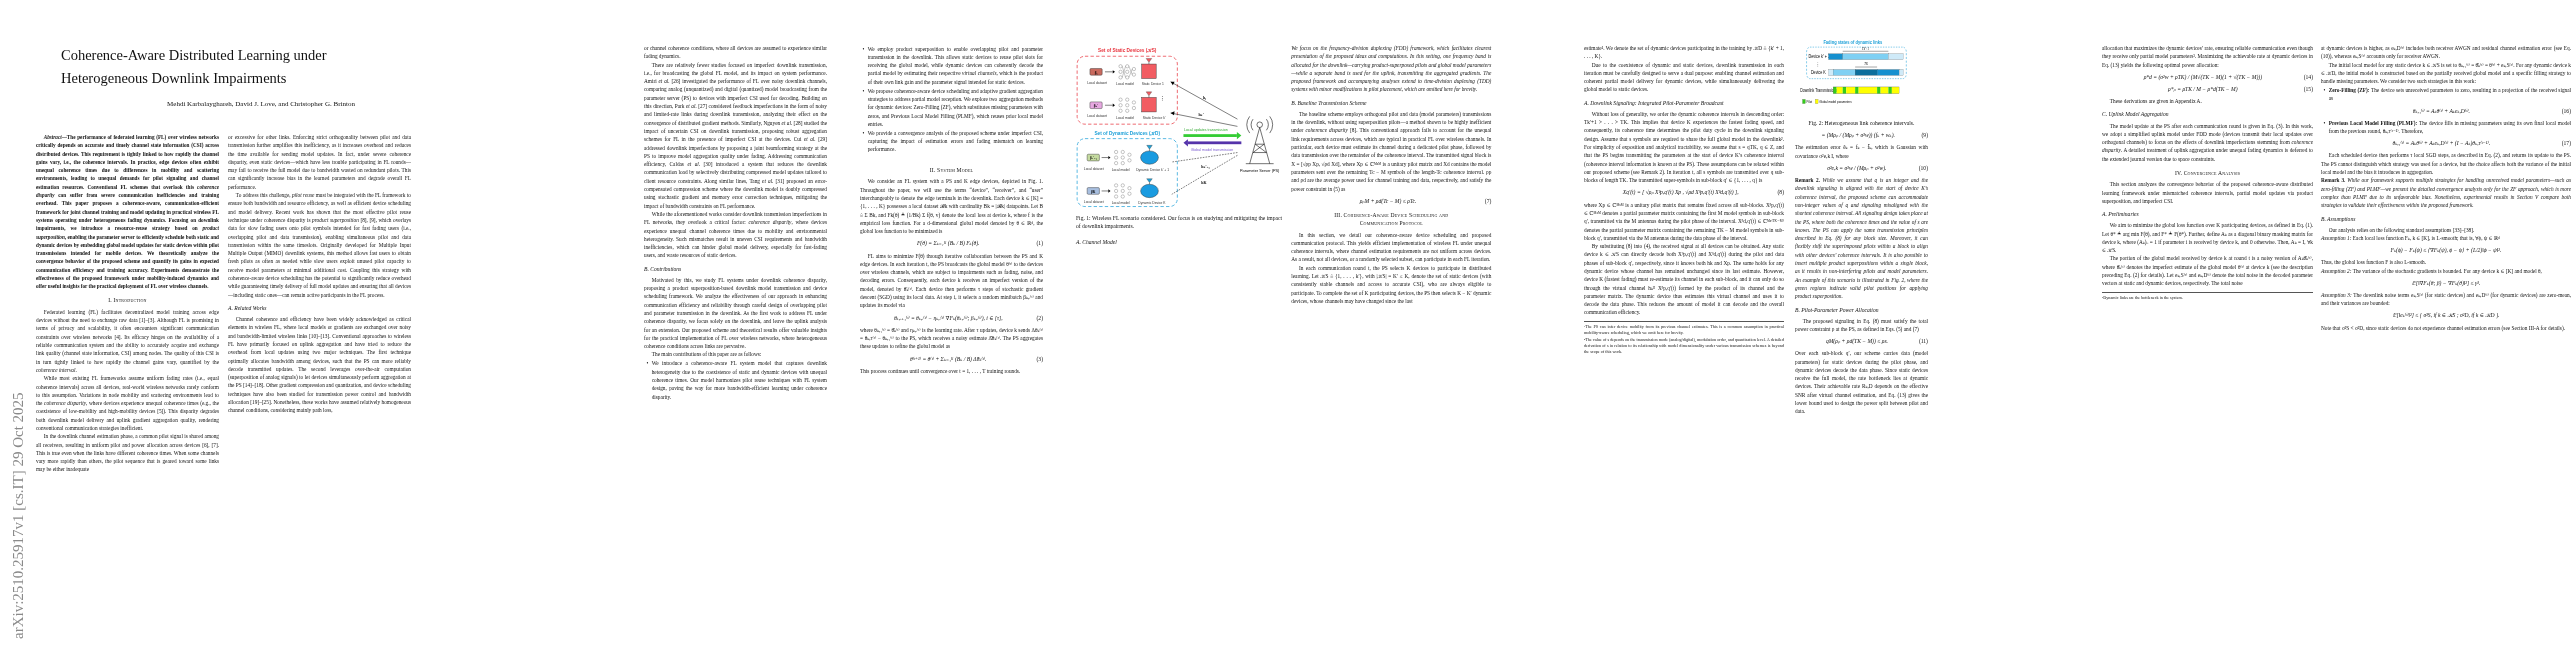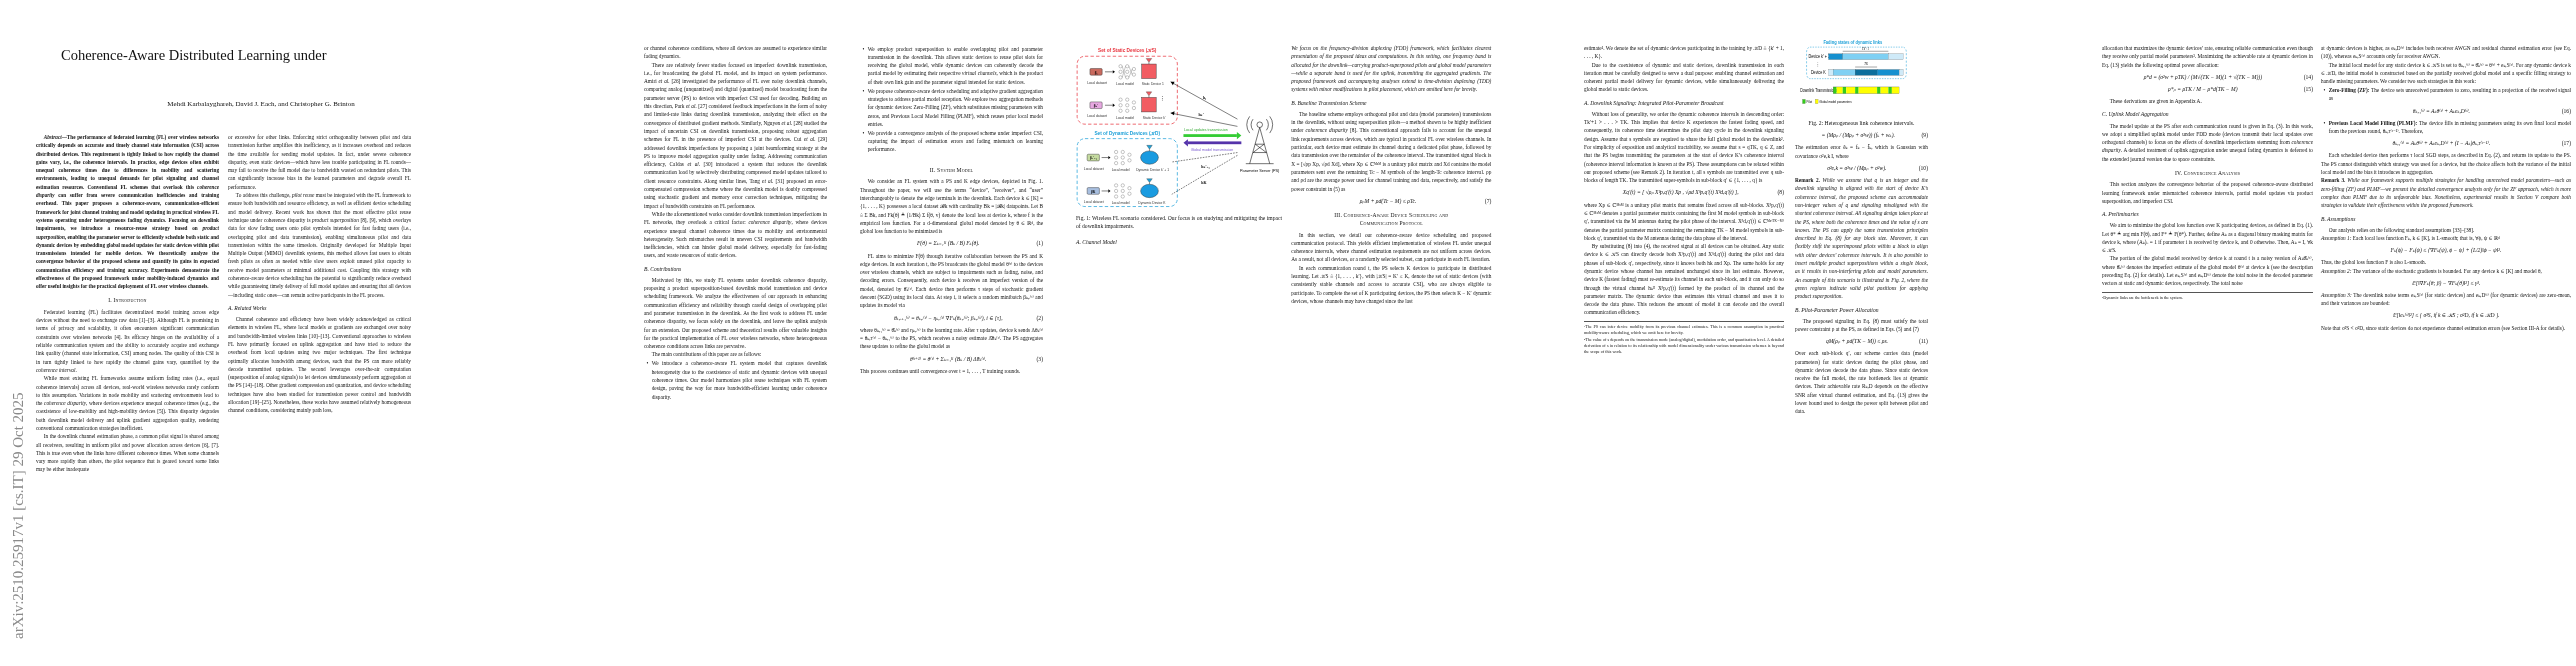--- a/index.html
+++ b/index.html
@@ -35,22 +35,23 @@
 </head>
 <body>
 
 <div class="page" style="left:0px;">
   <div class="arxiv">
       <span>arXiv:2510.25917v1  [cs.IT]  29 Oct 2025</span>
     </div>
 
   <div class="title">
     <div>Coherence-Aware Distributed Learning under</div>
-  </div>
-  <div class="authors">Mehdi Karbalayghareh, David J. Each, and Christopher G. Brinton</div>
+    <div>Heterogeneous Downlink Impairments</div>
+  </div>
+  <div class="authors">Mehdi Karbalayghareh, David J. Love, and Christopher G. Brinton</div>
 
   <div class="col" style="left:36px; top:133px;">
     <p class="abstract"><span class="lead">Abstract</span><span>—The performance of federated learning (FL) over wireless networks critically depends on accurate and timely channel state information (CSI) across distributed devices. This requirement is tightly linked to how rapidly the channel gains vary, i.e., the coherence intervals. In practice, edge devices often exhibit unequal coherence times due to differences in mobility and scattering environments, leading to unequal demands for pilot signaling and channel estimation resources. Conventional FL schemes that overlook this </span><em>coherence disparity</em><span> can suffer from severe communication inefficiencies and training overhead. This paper proposes a coherence-aware, communication-efficient framework for joint channel training and model updating in practical wireless FL systems operating under heterogeneous fading dynamics. Focusing on downlink impairments, we introduce a resource-reuse strategy based on </span><em>product superposition</em><span>, enabling the parameter server to efficiently schedule both static and dynamic devices by embedding global model updates for static devices within pilot transmissions intended for mobile devices. We theoretically analyze the convergence behavior of the proposed scheme and quantify its gains in expected communication efficiency and training accuracy. Experiments demonstrate the effectiveness of the proposed framework under mobility-induced dynamics and offer useful insights for the practical deployment of FL over wireless channels.</span></p>
     <div class="sec">I. Introduction</div>
     <p><span>Federated learning (FL) facilitates decentralized model training across edge devices without the need to exchange raw data [1]–[3]. Although FL is promising in terms of privacy and scalability, it often encounters significant communication constraints over wireless networks [4]. Its efficacy hinges on the availability of a reliable communication system and the ability to accurately acquire and exchange link quality (channel state information, CSI) among nodes. The quality of this CSI is in turn tightly linked to how rapidly the channel gains vary, quantified by the </span><em>coherence interval</em><span>.</span></p>
     <p><span>While most existing FL frameworks assume uniform fading rates (i.e., equal coherence intervals) across all devices, real-world wireless networks rarely conform to this assumption. Variations in node mobility and scattering environments lead to the </span><em>coherence disparity</em><span>, where devices experience unequal coherence times (e.g., the coexistence of low-mobility and high-mobility devices [5]). This disparity degrades both downlink model delivery and uplink gradient aggregation quality, rendering conventional communication strategies inefficient.</span></p>
     <p>In the downlink channel estimation phase, a common pilot signal is shared among all receivers, resulting in uniform pilot and power allocation across devices [6], [7]. This is true even when the links have different coherence times. When some channels vary more rapidly than others, the pilot sequence that is geared toward some links may be either inadequate</p>
   </div>
 
   <div class="col" style="left:228px; top:133px;">

